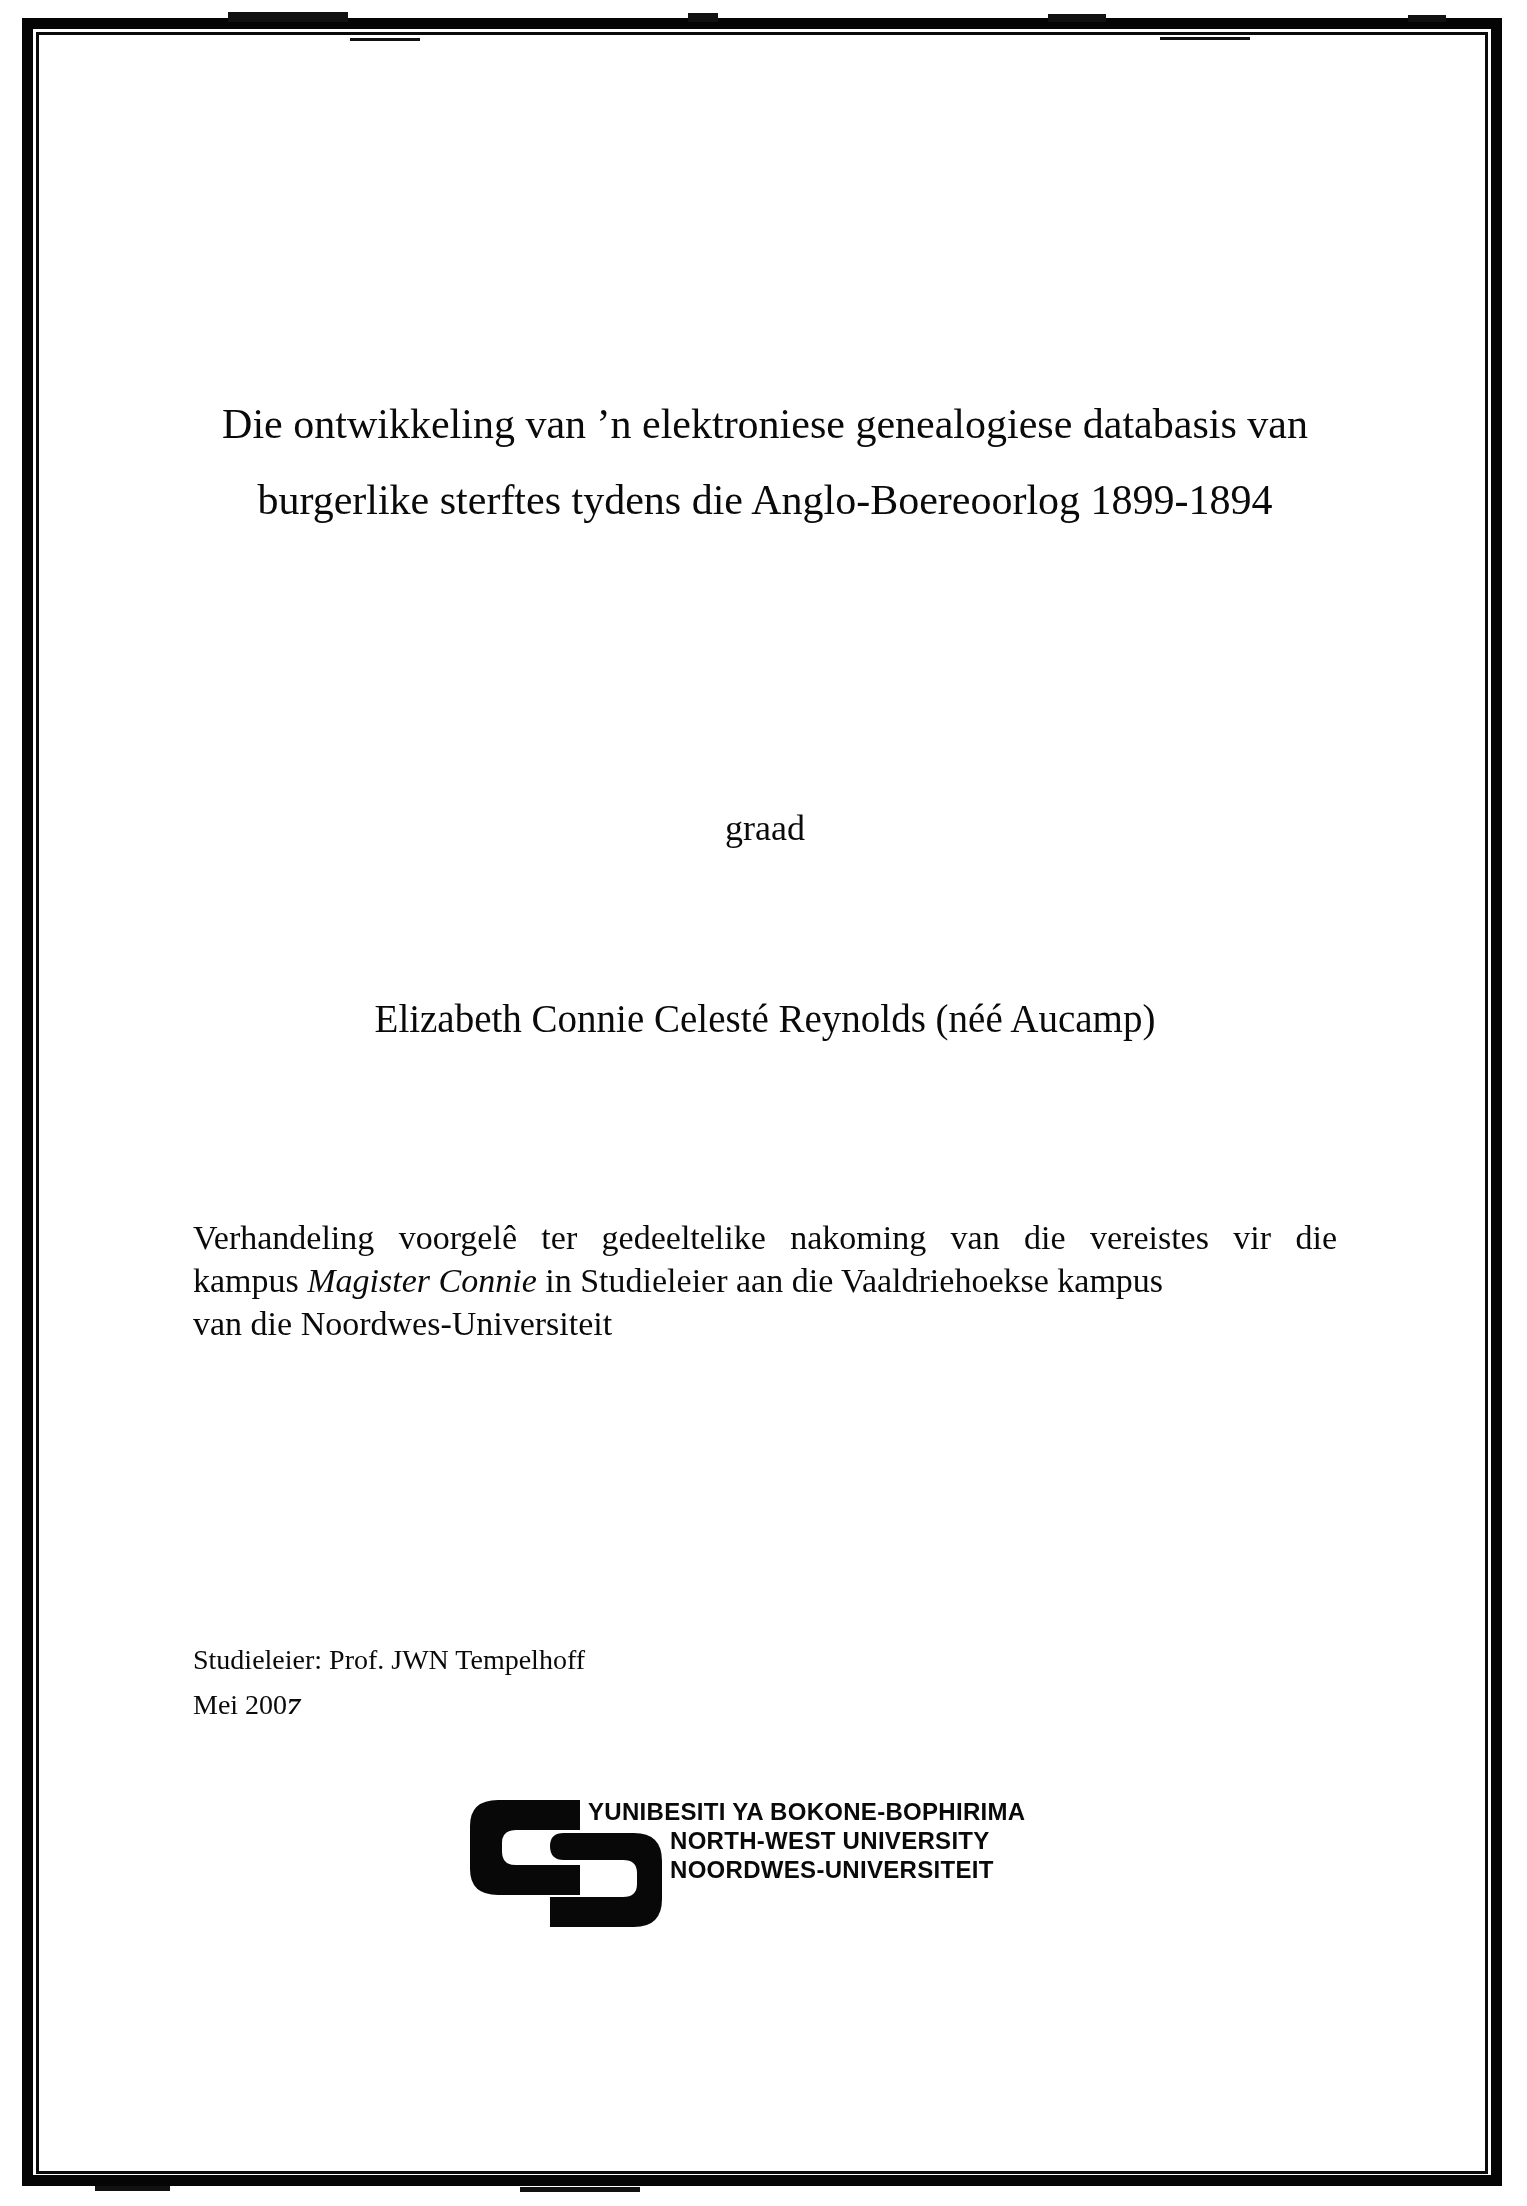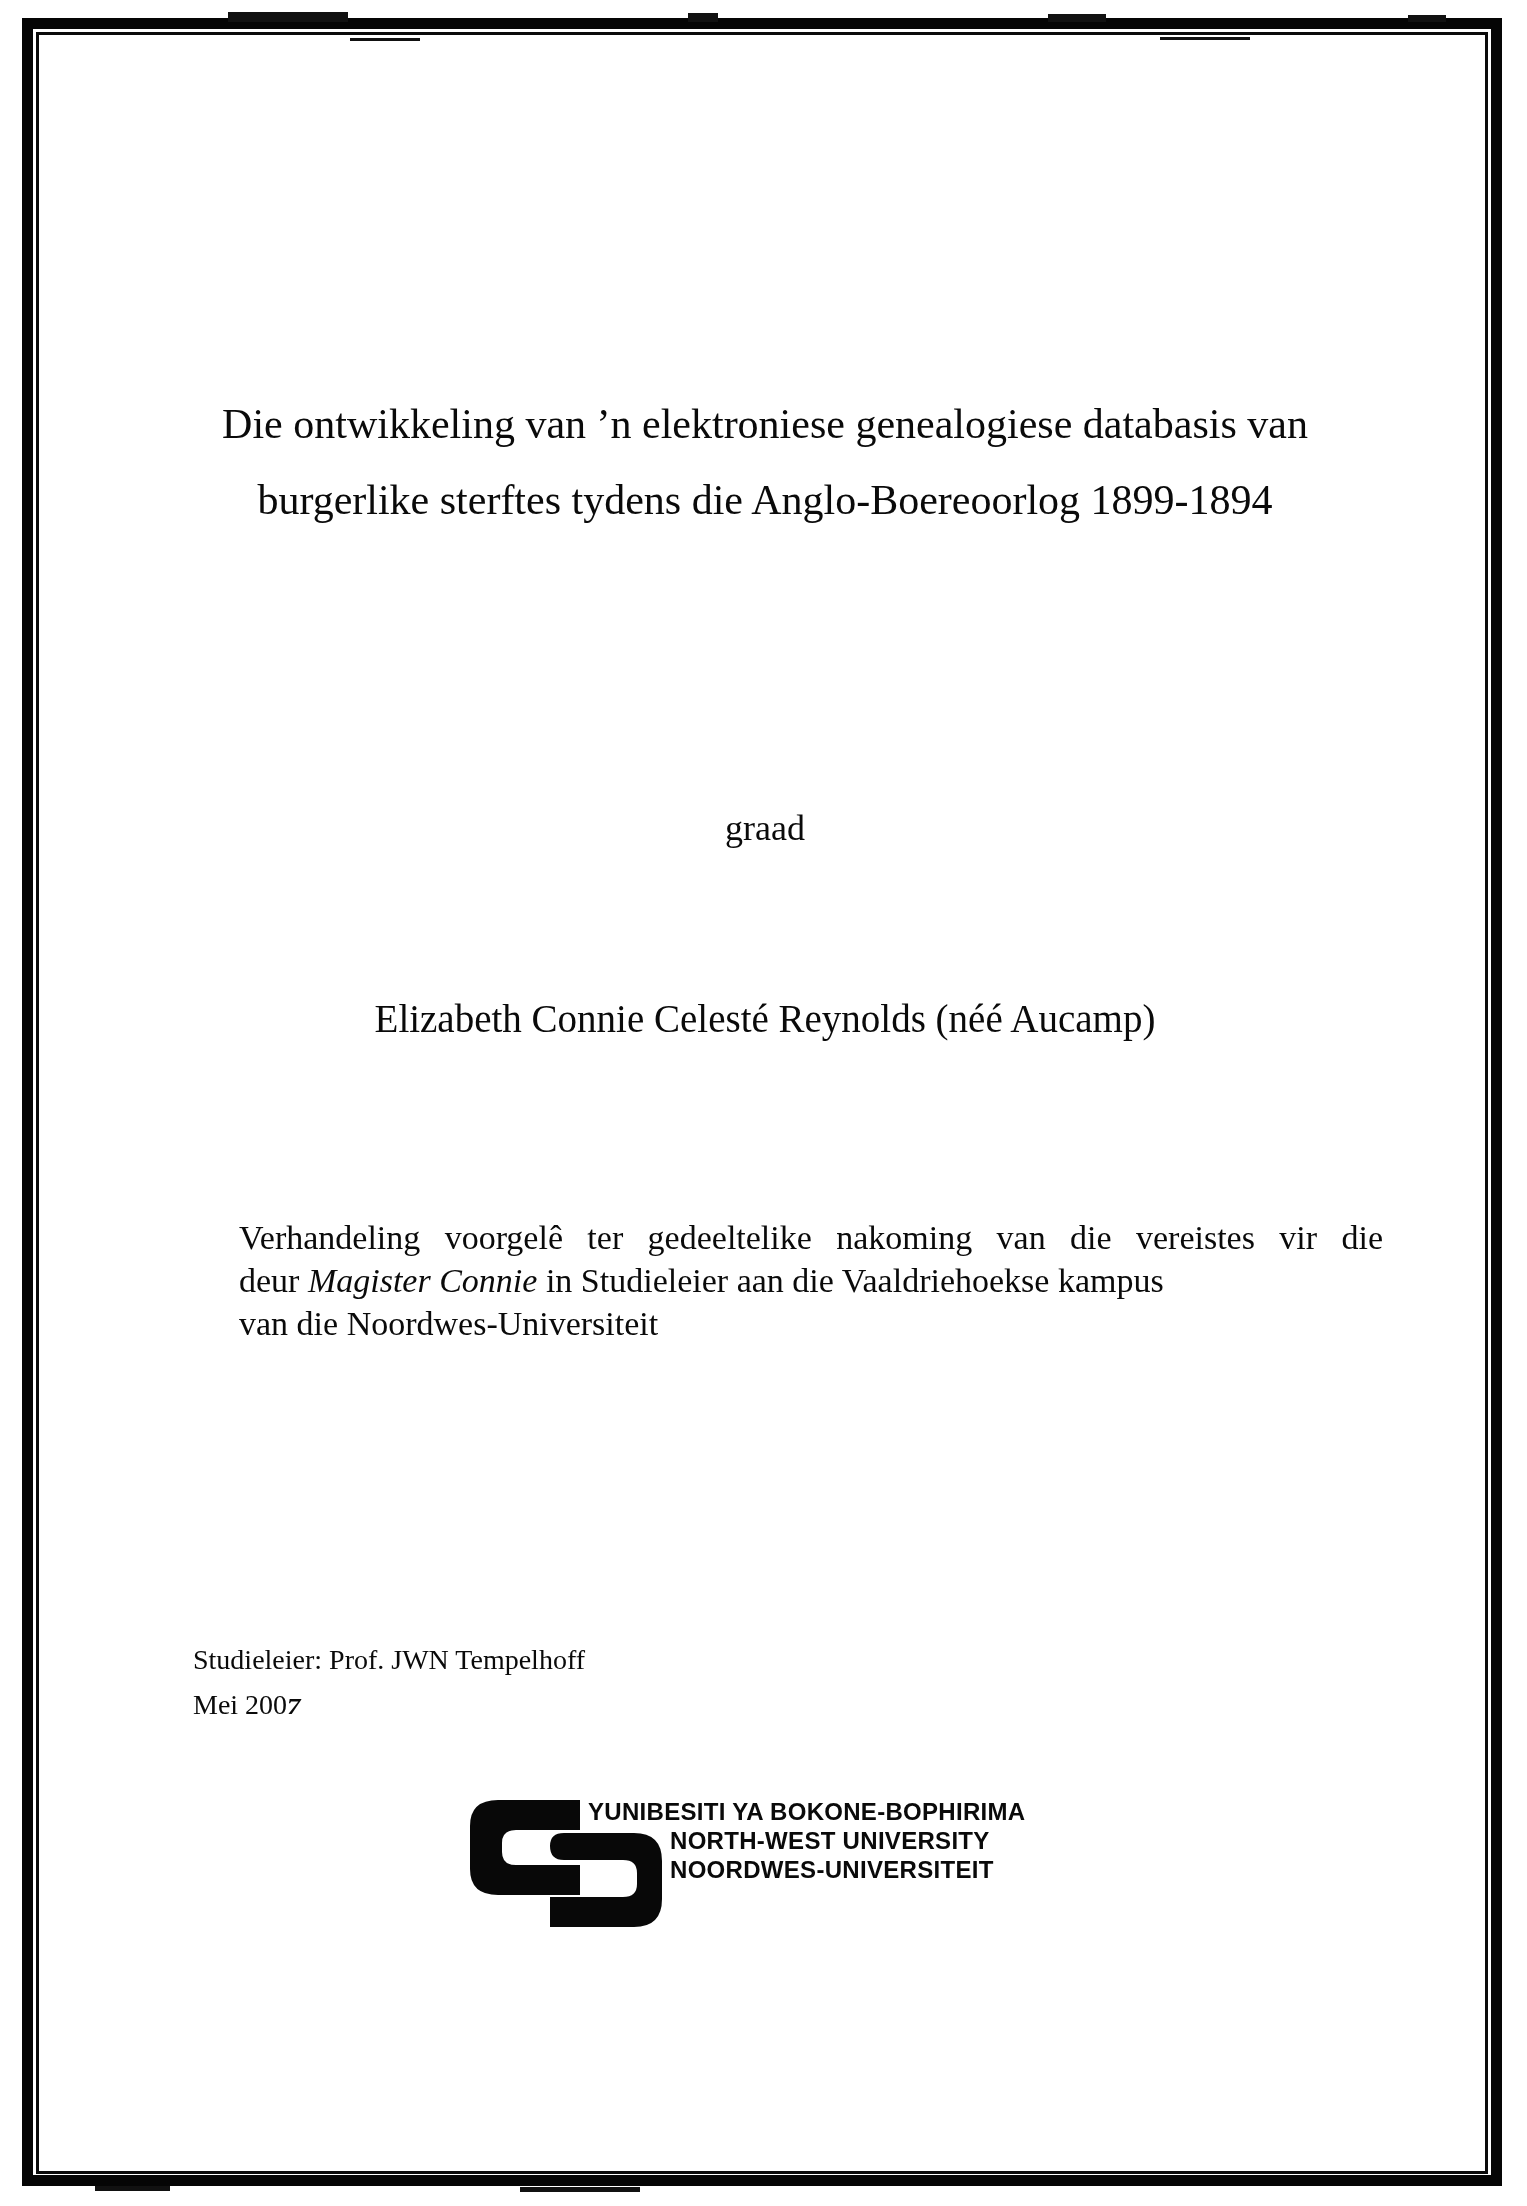--- a/index.html
+++ b/index.html
@@ -29,21 +29,21 @@
   .byline{
     left:190px;top:808px;width:1150px;
     font-size:36px;line-height:40px;text-align:center;
   }
   .author{
     left:190px;top:957px;width:1150px;
     font-size:39px;line-height:44px;text-align:center;white-space:nowrap;margin-top:40px;
   }
   .statement{
     left:193px;top:1216px;width:1144px;
-    font-size:34px;line-height:43px;margin-left:46px;
+    font-size:34px;line-height:43px;
   }
   .statement .justified{
     text-align:justify;text-align-last:justify;
   }
   .statement .italic{font-style:italic;}
   .supervisor-block{
     left:193px;top:1637px;
     font-size:28px;line-height:45px;
   }
   .odd-seven{
@@ -80,21 +80,21 @@
   <div class="title-line">Die ontwikkeling van ’n elektroniese genealogiese databasis van</div>
   <div class="title-line">burgerlike sterftes tydens die Anglo-Boereoorlog 1899-1894</div>
 </div>
 
 <div class="abs byline">graad</div>
 
 <div class="abs author">Elizabeth Connie Celesté Reynolds (néé Aucamp)</div>
 
 <div class="abs statement">
   <div class="justified">Verhandeling voorgelê ter gedeeltelike nakoming van die vereistes vir die</div>
-  <div><span>deur </span><span class="italic">Magister Connie</span><span> in Studieleier aan die Vaaldriehoekse kampus</span></div>
+  <div><span>kampus </span><span class="italic">Magister Connie</span><span> in Studieleier aan die Vaaldriehoekse kampus</span></div>
   <div>van die Noordwes-Universiteit</div>
 </div>
 
 <div class="abs supervisor-block">
   <div>Studieleier: Prof. JWN Tempelhoff</div>
   <div><span>Mei 200</span><span class="odd-seven">7</span></div>
 </div>
 
 <svg class="abs logo-mark" viewBox="0 0 196 131" xmlns="http://www.w3.org/2000/svg">
   <path fill="#080808" d="M 112 2 L 30 2 Q 2 2 2 28 L 2 71 Q 2 97 30 97 L 112 97 L 112 67 L 48 67 Q 34 67 34 54 L 34 45 Q 34 32 48 32 L 112 32 Z"></path>

